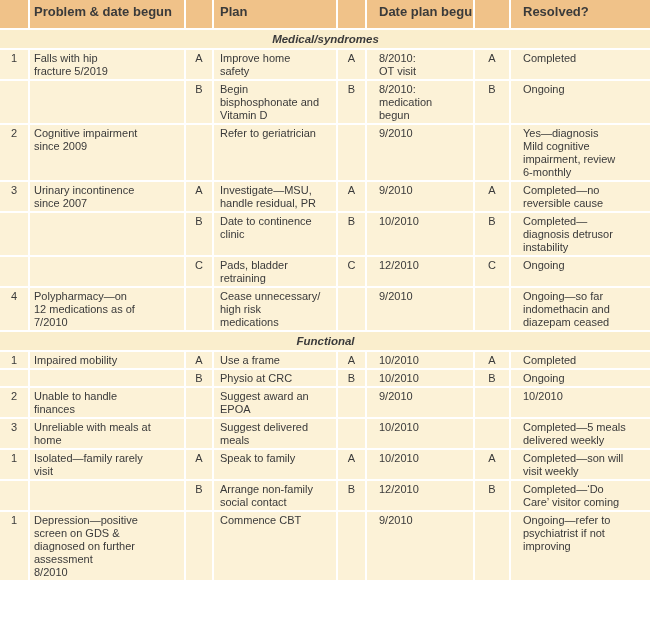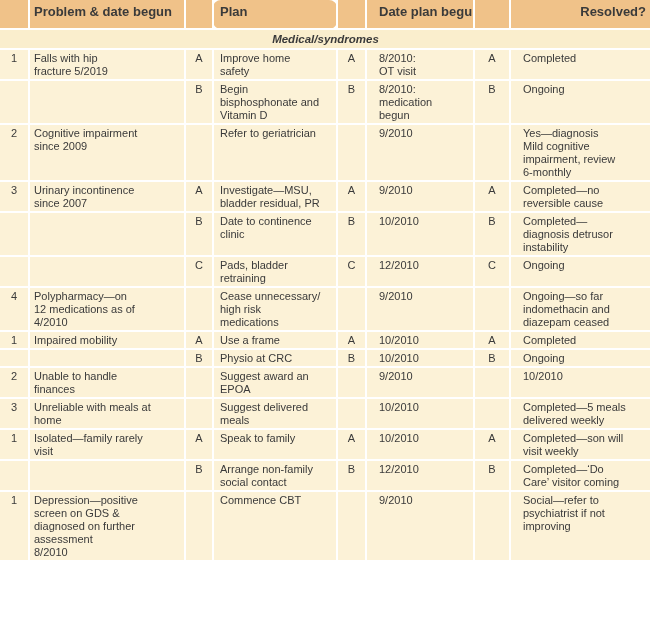--- a/index.html
+++ b/index.html
@@ -40,23 +40,23 @@
     border-right:none;
     padding-left:5px;padding-top:3px;padding-bottom:2px;text-align:center;
   }
   .cell-num{text-align:center;padding-left:1px;padding-right:1px;}
   .cell-letter{text-align:center;padding-left:1px;padding-right:1px;}
   .cell-problem{padding-left:4px;}
   .cell-plan{padding-left:6px;}
   .cell-date{padding-left:12px;}
   .cell-resolved{padding-left:12px;}
   th.cell-problem{padding-left:4px;}
-  th.cell-plan{padding-left:6px;border-radius:8px;}
+  th.cell-plan{padding-left:6px;}
   th.cell-date{padding-left:12px;}
-  th.cell-resolved{padding-left:12px;text-align:right;}
+  th.cell-resolved{padding-left:12px;}
 </style>
 </head>
 <body>
 
 <div class="page">
   <table class="care-plan">
     <colgroup>
       <col style="width:29px">
       <col style="width:156px">
       <col style="width:28px">
@@ -122,21 +122,21 @@
 Mild cognitive
 impairment, review
 6-monthly</td>
         </tr>
         <tr>
           <td class="cell-num">3</td>
           <td class="cell-problem">Urinary incontinence
 since 2007</td>
           <td class="cell-letter">A</td>
           <td class="cell-plan">Investigate—MSU,
-bladder residual, PR</td>
+handle residual, PR</td>
           <td class="cell-letter">A</td>
           <td class="cell-date">9/2010</td>
           <td class="cell-letter">A</td>
           <td class="cell-resolved">Completed—no
 reversible cause</td>
         </tr>
         <tr>
           <td class="cell-num"></td>
           <td class="cell-problem"></td>
           <td class="cell-letter">B</td>
@@ -157,31 +157,34 @@
 retraining</td>
           <td class="cell-letter">C</td>
           <td class="cell-date">12/2010</td>
           <td class="cell-letter">C</td>
           <td class="cell-resolved">Ongoing</td>
         </tr>
         <tr>
           <td class="cell-num">4</td>
           <td class="cell-problem">Polypharmacy—on
 12 medications as of
-4/2010</td>
+7/2010</td>
           <td class="cell-letter"></td>
           <td class="cell-plan">Cease unnecessary/
 high risk
 medications</td>
           <td class="cell-letter"></td>
           <td class="cell-date">9/2010</td>
           <td class="cell-letter"></td>
           <td class="cell-resolved">Ongoing—so far
 indomethacin and
 diazepam ceased</td>
+        </tr>
+        <tr class="section-row">
+          <td colspan="8">Functional</td>
         </tr>
         <tr>
           <td class="cell-num">1</td>
           <td class="cell-problem">Impaired mobility</td>
           <td class="cell-letter">A</td>
           <td class="cell-plan">Use a frame</td>
           <td class="cell-letter">A</td>
           <td class="cell-date">10/2010</td>
           <td class="cell-letter">A</td>
           <td class="cell-resolved">Completed</td>
@@ -250,19 +253,19 @@
           <td class="cell-problem">Depression—positive
 screen on GDS &amp;
 diagnosed on further
 assessment
 8/2010</td>
           <td class="cell-letter"></td>
           <td class="cell-plan">Commence CBT</td>
           <td class="cell-letter"></td>
           <td class="cell-date">9/2010</td>
           <td class="cell-letter"></td>
-          <td class="cell-resolved">Social—refer to
+          <td class="cell-resolved">Ongoing—refer to
 psychiatrist if not
 improving</td>
         </tr>
       </tbody>
   </table>
 </div>
 
 </body></html>

